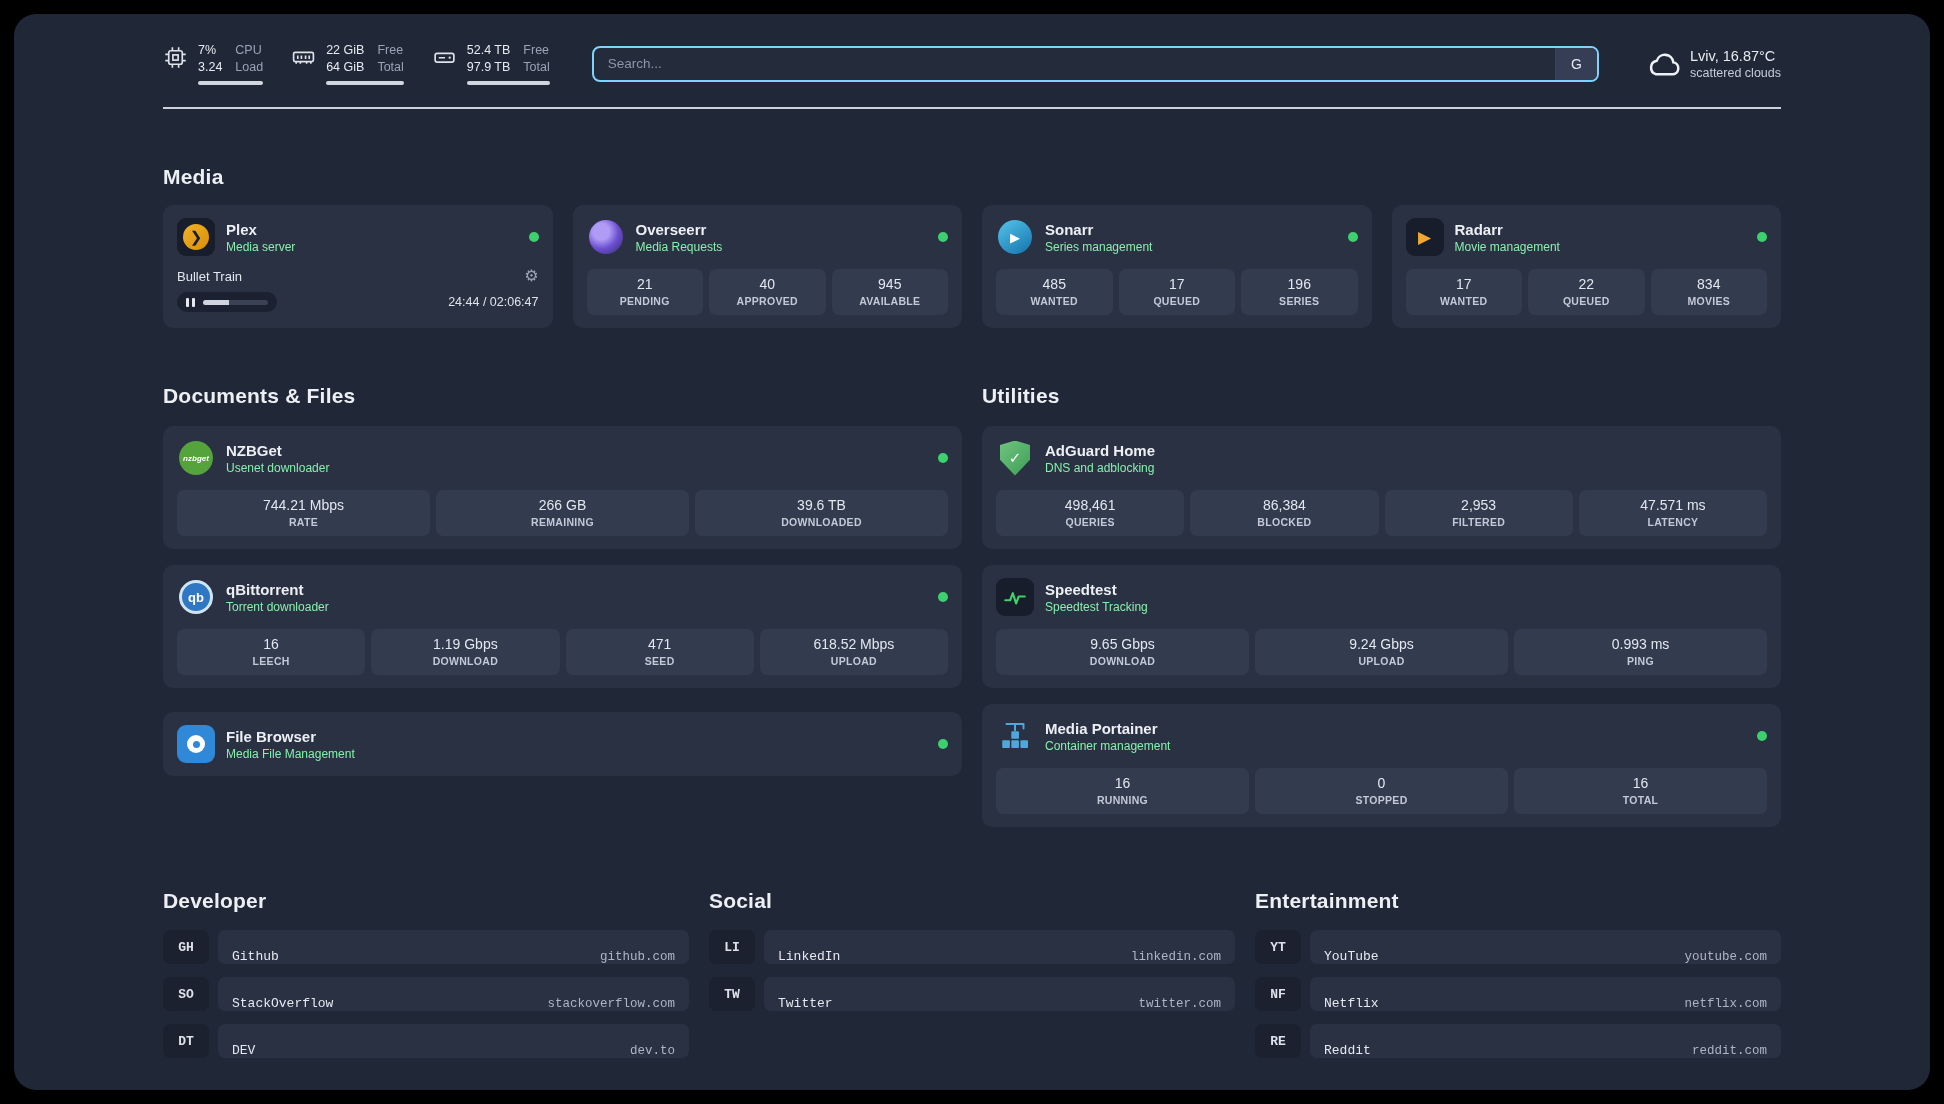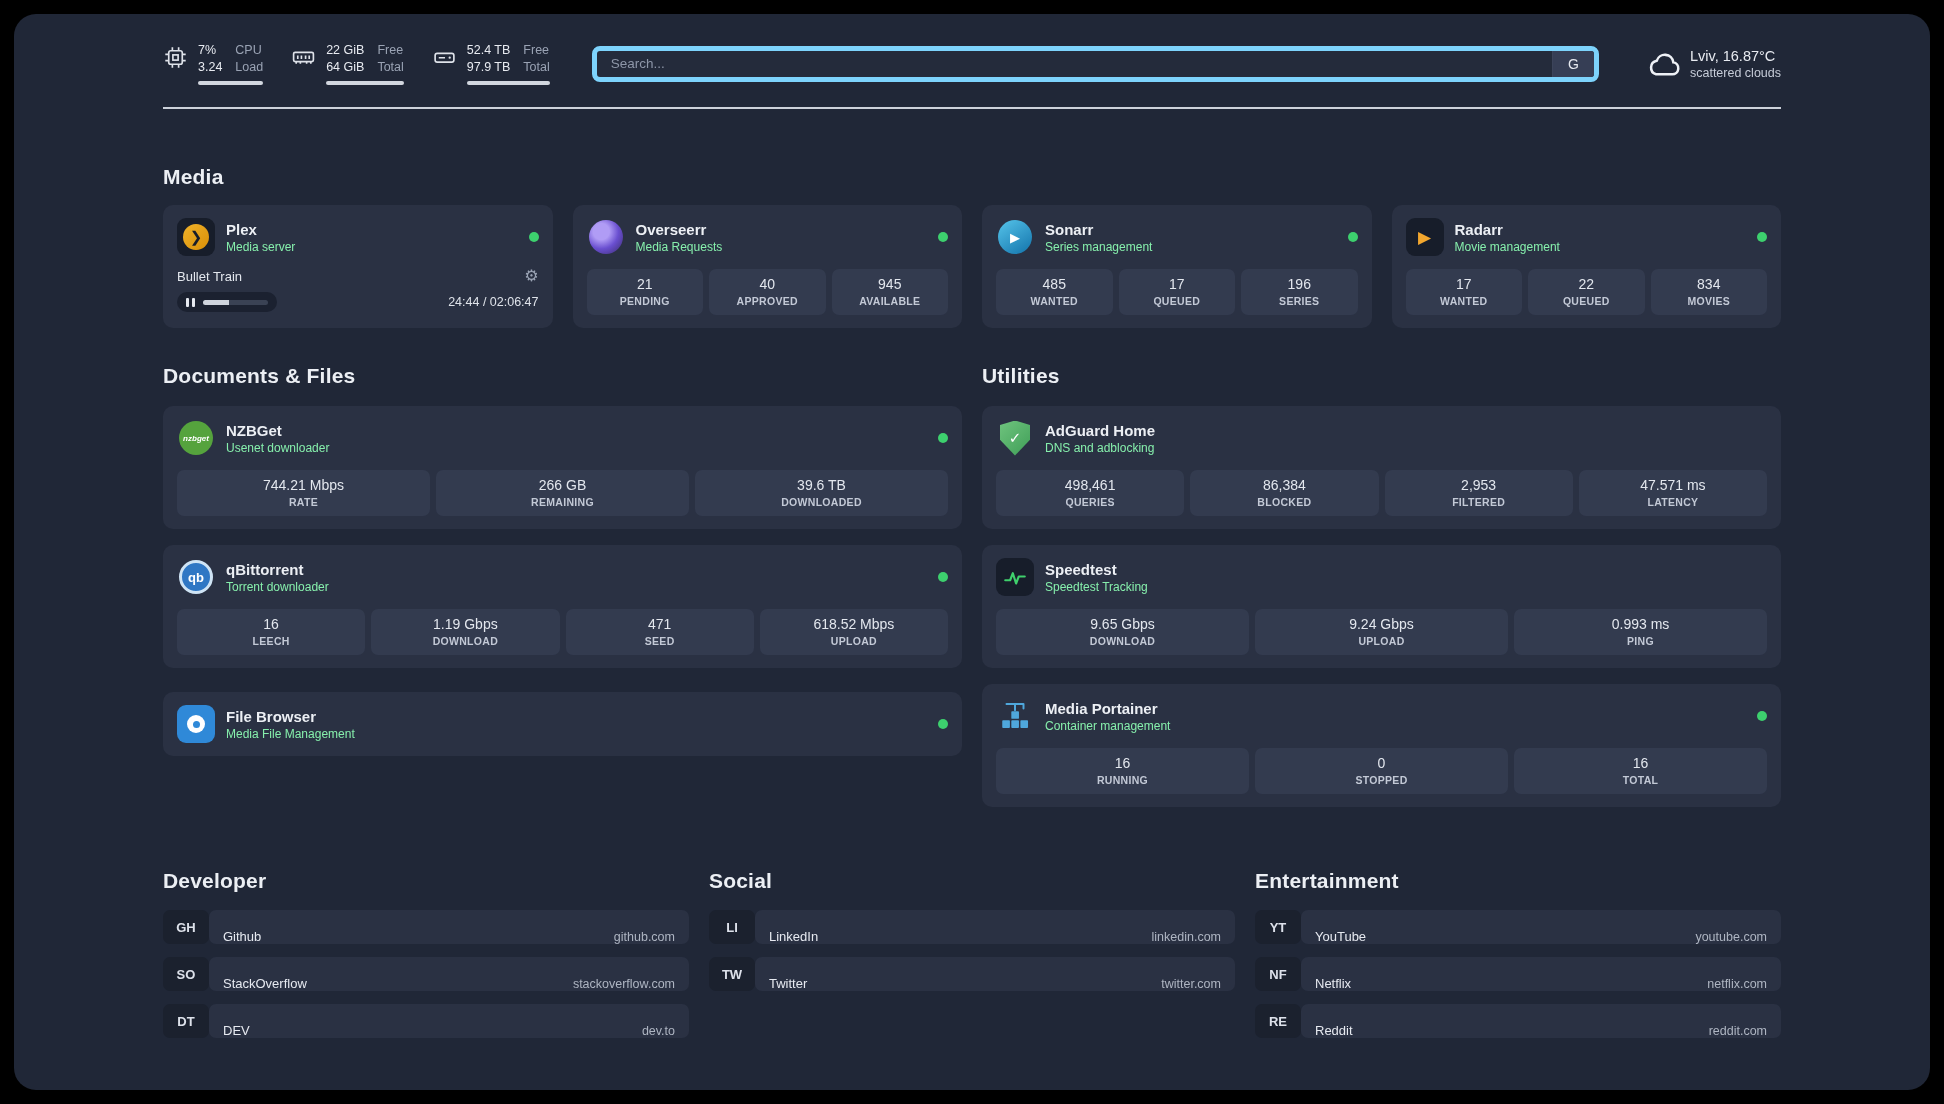--- a/index.html
+++ b/index.html
@@ -13,21 +13,21 @@
   .sys-widget { display:flex; gap:10px; align-items:flex-start; }
   .sys-icon { width:25px; height:25px; margin-top:3px; color:#dfe3ea; }
   .sys-icon svg { width:100%; height:100%; }
   .sys-body { display:flex; flex-direction:column; }
   .sys-rows { display:flex; gap:13px; }
   .sys-col { display:flex; flex-direction:column; }
   .sys-val { color:#e8ebf1; font-size:12.5px; line-height:17px; white-space:nowrap; }
   .sys-label { color:#9aa3b4; font-size:12.5px; line-height:17px; }
   .sys-bar { margin-top:5px; height:4px; border-radius:2px; background:#d2d7df; }
 
-  .searchbar { flex:1; margin:0 46px 0 42px; display:flex; height:36px; border:5px solid #7dd3fc; border-radius:8px; background:#242b3b; overflow:hidden; align-items:stretch; }
+  .searchbar { flex:1; margin:0 46px 0 42px; display:flex; height:36px; border:2px solid #7dd3fc; border-radius:8px; background:#242b3b; overflow:hidden; align-items:stretch; }
   .searchbar input { flex:1; background:transparent; border:none; outline:none; color:#dfe3ea; padding:0 14px; font-size:13.5px; font-family:inherit; }
   .searchbar input::placeholder { color:#8d96a8; }
   .search-engine { width:42px; background:#363e55; color:#e6e9f0; border:none; border-left:1px solid #3c445a; font-size:14px; font-family:inherit; cursor:pointer; }
 
   .weather { display:flex; align-items:center; gap:7px; color:#e8ebf1; }
   .weather-icon { width:38px; height:38px; color:#eef1f6; }
   .weather-icon svg { width:100%; height:100%; }
   .weather-loc { font-size:14.5px; }
   .weather-cond { font-size:12.5px; color:#c6ccd8; margin-top:2px; }
 
@@ -58,28 +58,28 @@
   .gear-icon { margin-left:auto; color:#9aa3b4; font-size:16px; line-height:1; cursor:pointer; }
   .player-bottom { display:flex; align-items:center; margin-top:8px; }
   .player-pill { display:flex; align-items:center; background:#1b2130; border-radius:10px; height:20px; padding:0 9px; width:100px; cursor:pointer; }
   .pause-bars { display:flex; gap:2.5px; margin-right:8px; }
   .pause-bars i { display:block; width:3px; height:9px; background:#e6e9f0; border-radius:1px; }
   .player-track { flex:1; height:5px; background:#39415500; border-radius:3px; overflow:hidden; background:#3a4254; }
   .player-fill { width:40%; height:100%; background:#cfd4dd; }
   .player-time { margin-left:auto; font-size:12.5px; color:#dfe3ea; }
 
   
-  .columns { display:grid; grid-template-columns:1fr 1fr; gap:20px; margin-top:36px; align-items:start; }
+  .columns { display:grid; grid-template-columns:1fr 1fr; gap:20px; margin-top:56px; align-items:start; }
   .col .card { margin-top:16px; }
   .col .card.first { margin-top:18px; }
 
   
   .links { display:grid; grid-template-columns:1fr 1fr 1fr; gap:20px; margin-top:62px; }
   .link-rows { margin-top:17px; display:flex; flex-direction:column; gap:13px; }
-  .link-row { display:flex; align-items:stretch; height:34px; cursor:pointer; }
+  .link-row { display:flex; align-items:stretch; gap:9px; height:34px; cursor:pointer;font-family:Liberation Mono, monospace; }
   .link-abbr { width:46px; background:#1b212e; border-radius:7px; color:#dde1ea; font-size:13px; font-weight:600; display:flex; align-items:center; justify-content:center; }
   .link-tile { flex:1; background:#2a3143; border-radius:7px; display:flex; align-items:flex-end; padding:0 14px; }
   .link-name { font-size:13px; color:#e6e9f0; }
   .link-url { margin-left:auto; font-size:12.5px; color:#aeb5c2; }
 
   
   .icon-plex { background:#171d2a; }
   .plex-circle { width:26px; height:26px; border-radius:50%; background:linear-gradient(135deg,#f0b22a,#d98f07); color:#171d2a; font-size:15px; font-weight:700; display:flex; align-items:center; justify-content:center; }
   .icon-overseerr { background:transparent; }
   .overseerr-circle { width:34px; height:34px; border-radius:50%; background:radial-gradient(circle at 36% 34%, #b09cf5 0 26%, #6a4fd0 55%, #372a66 100%); }

